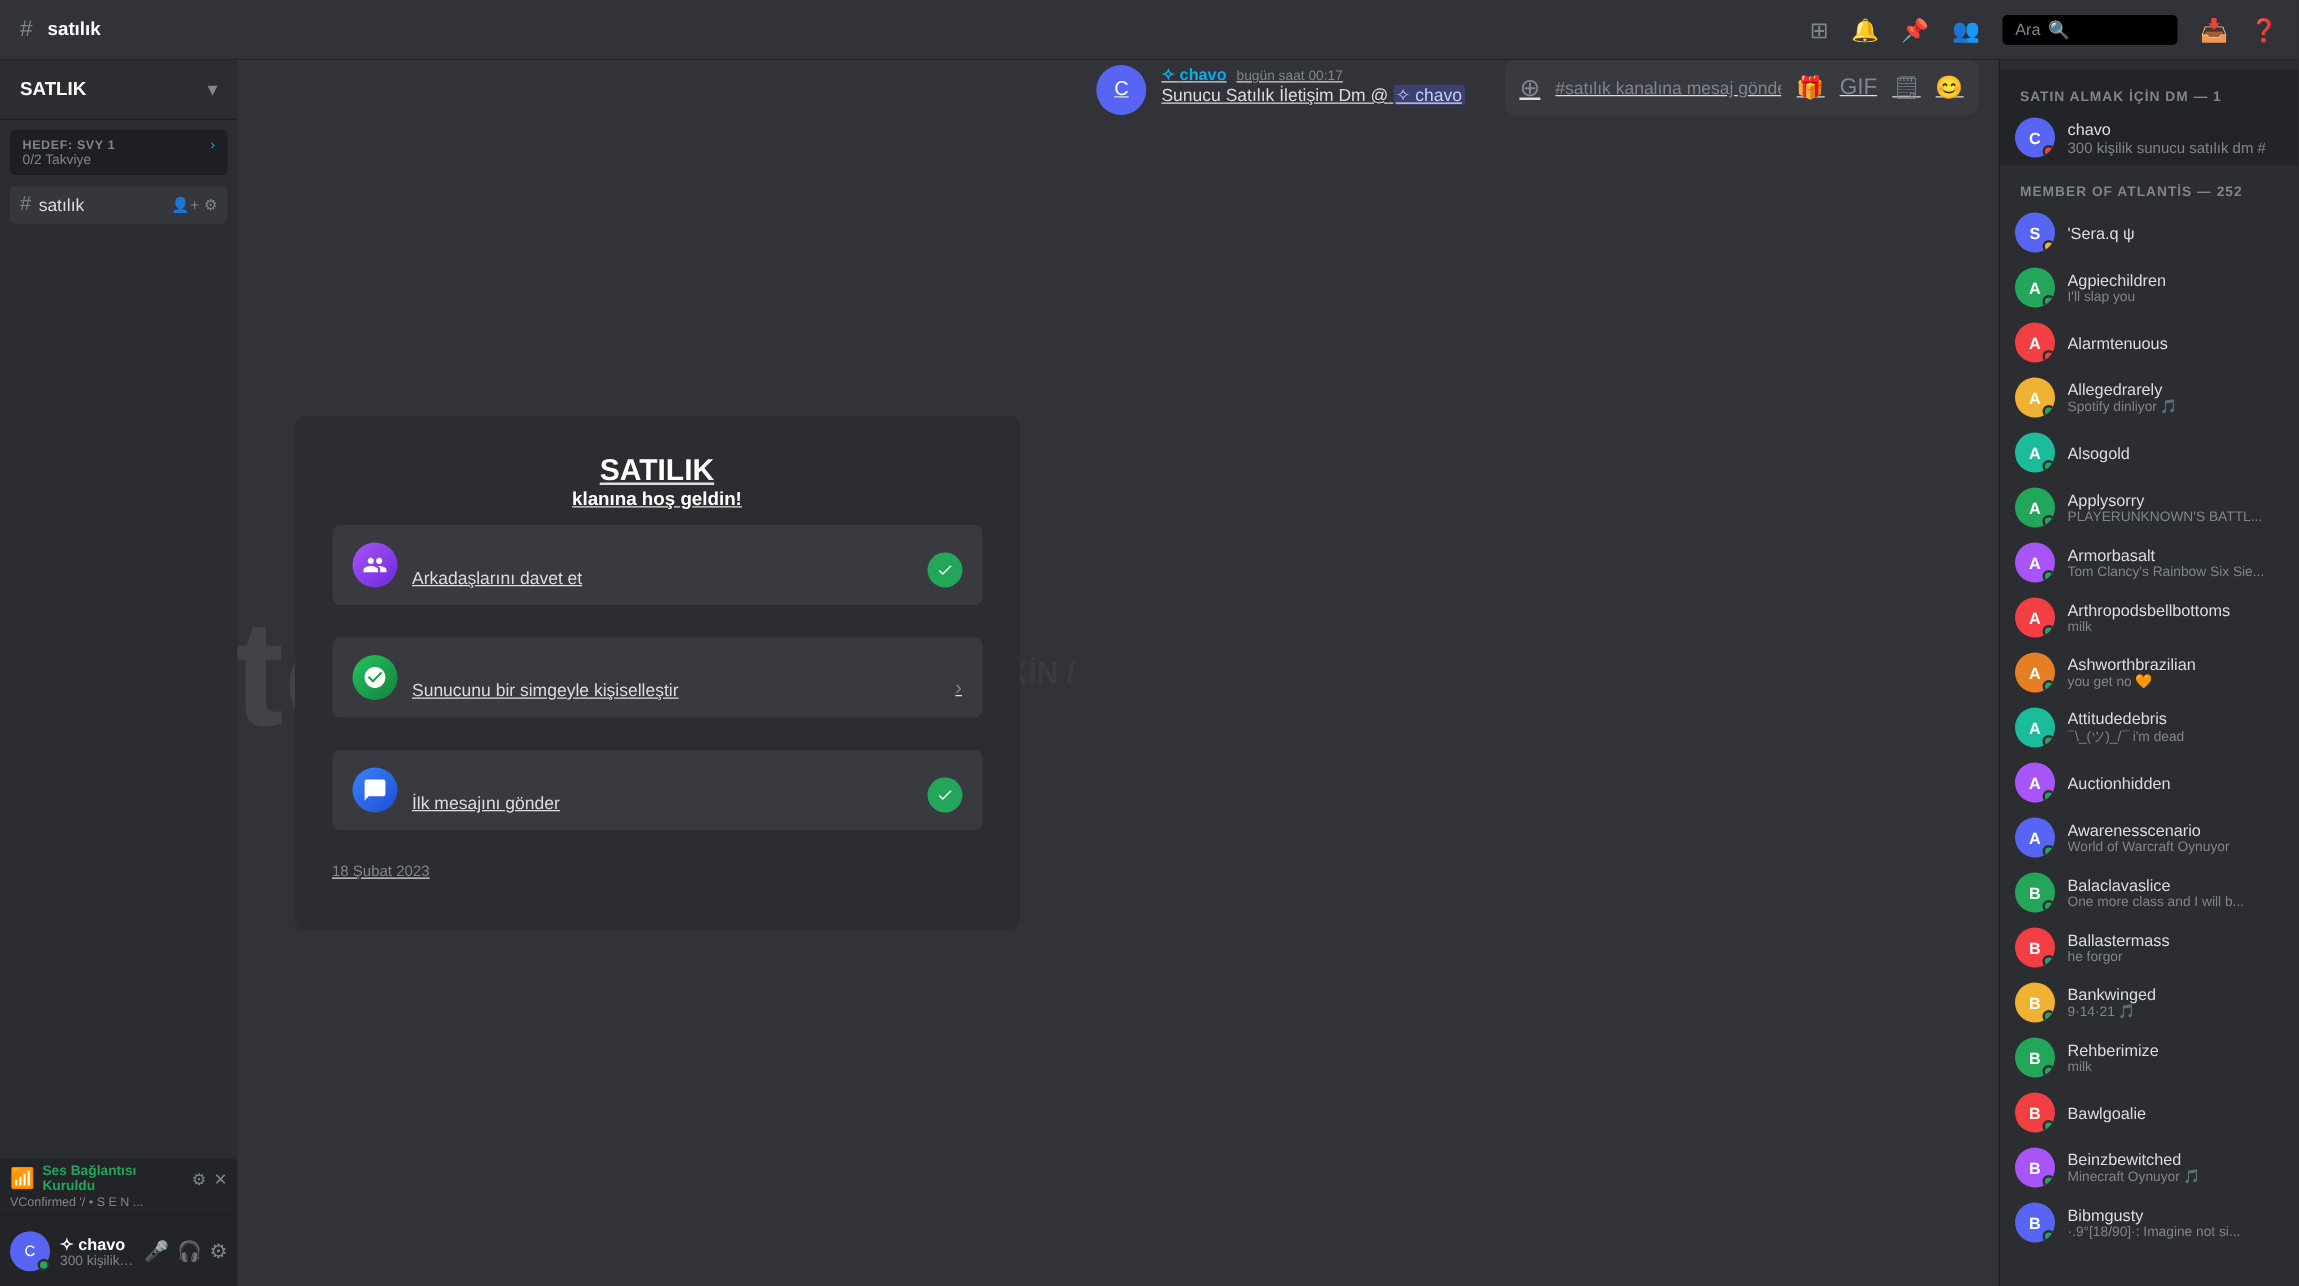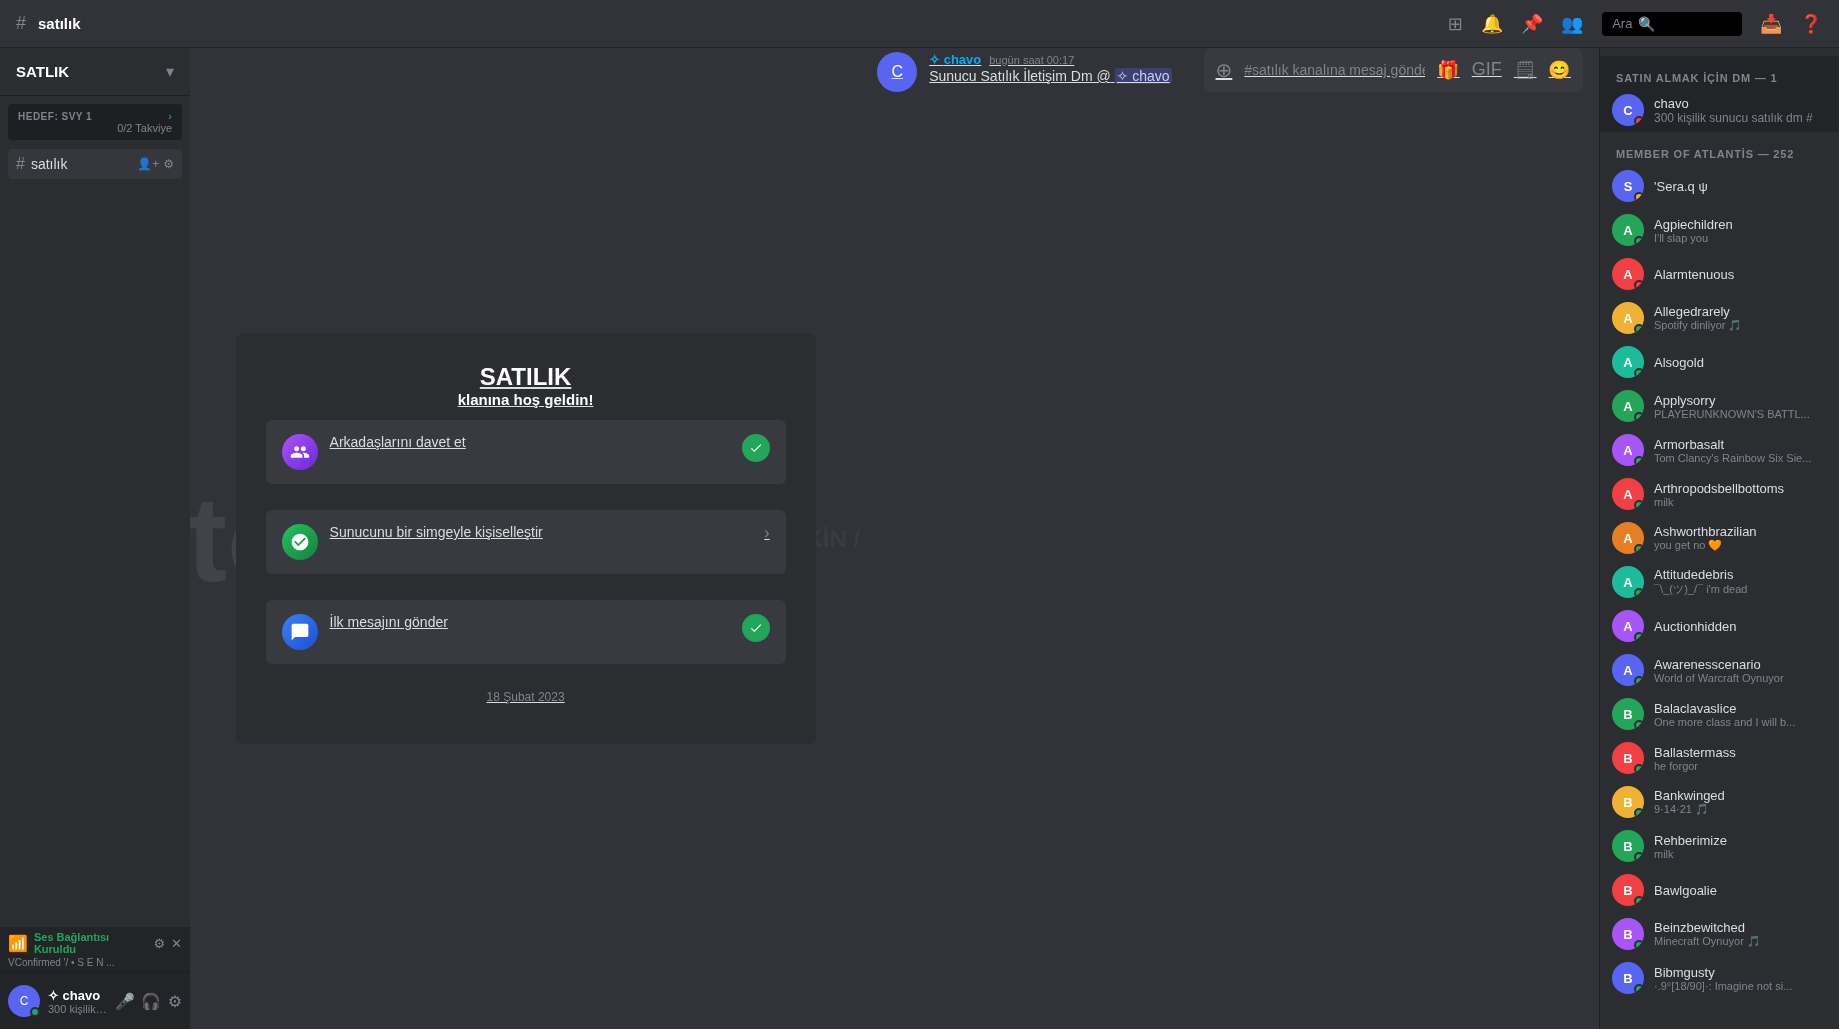--- a/index.html
+++ b/index.html
@@ -16,21 +16,21 @@
 
     
     .main-layout { display: flex; flex: 1; overflow: hidden; }
 
     
     .left-sidebar { width: 190px; background: #2b2d31; display: flex; flex-direction: column; flex-shrink: 0; }
     .server-header { height: 48px; display: flex; align-items: center; padding: 0 16px; border-bottom: 1px solid #1e1f22; cursor: pointer; }
     .server-name { font-weight: 700; font-size: 15px; color: #fff; flex: 1; }
     .server-chevron { color: #80848e; }
     .sidebar-section { padding: 4px 8px; }
-    .hedef-bar { background: #1e1f22; border-radius: 4px; padding: 6px 10px; margin: 8px 8px 4px; display: flex; flex-direction: column; text-align: right; }
+    .hedef-bar { background: #1e1f22; border-radius: 4px; padding: 6px 10px; margin: 8px 8px 4px; display: flex; flex-direction: column; }
     .hedef-label { font-size: 10px; color: #80848e; font-weight: 700; text-transform: uppercase; letter-spacing: 0.5px; }
     .hedef-progress { font-size: 11px; color: #80848e; }
     .hedef-row { display: flex; justify-content: space-between; align-items: center; }
     .hedef-link { color: #00aff4; font-size: 11px; cursor: pointer; }
     .channel-item { display: flex; align-items: center; gap: 6px; padding: 6px 8px; border-radius: 4px; cursor: pointer; margin: 1px 0; }
     .channel-item.active { background: #35373c; }
     .channel-hash { color: #80848e; font-size: 16px; }
     .channel-name { color: #8e9297; font-size: 14px; flex: 1; }
     .channel-name.active { color: #dcddde; }
     .channel-icons { display: flex; gap: 4px; }
@@ -57,30 +57,30 @@
     .welcome-bg { position: absolute; inset: 0; display: flex; align-items: center; justify-content: center; pointer-events: none; overflow: hidden; }
     .watermark { opacity: 0.08; font-size: 120px; font-weight: 900; color: #fff; white-space: nowrap; display: flex; align-items: center; gap: 40px; }
     .watermark-logo { width: 140px; height: 140px; border-radius: 50%; border: 8px solid #fff; display: flex; align-items: center; justify-content: center; font-size: 60px; }
 
     .welcome-card { background: #2b2d31; border-radius: 8px; padding: 30px 30px 24px; width: 580px; text-align: center; z-index: 2; position: relative; }
     .welcome-title { font-size: 24px; font-weight: 700; color: #fff; }
     .welcome-sub { font-size: 15px; font-weight: 700; color: #fff; margin-bottom: 12px; }
     .welcome-desc { font-size: 13px; color: #b9bbbe; line-height: 1.5; margin-bottom: 20px; }
     .welcome-link { color: #00aff4; cursor: pointer; }
 
-    .checklist-item { background: #383a40; border-radius: 6px; padding: 14px 16px; margin-bottom: 26px; display: flex; align-items: flex-start; gap: 12px; cursor: pointer; }
+    .checklist-item { background: #383a40; border-radius: 6px; padding: 14px 16px; margin-bottom: 26px; display: flex; align-items: flex-end; gap: 12px; cursor: pointer; }
     .checklist-icon { width: 36px; height: 36px; border-radius: 50%; display: flex; align-items: center; justify-content: center; flex-shrink: 0; }
     .checklist-icon.purple { background: linear-gradient(135deg, #a855f7, #6d28d9); }
     .checklist-icon.green { background: linear-gradient(135deg, #22c55e, #15803d); }
     .checklist-icon.blue { background: linear-gradient(135deg, #3b82f6, #1d4ed8); }
     .checklist-text { font-size: 14px; color: #dcddde; font-weight: 500; flex: 1; text-align: left; }
     .checklist-check { width: 28px; height: 28px; border-radius: 50%; background: #23a55a; display: flex; align-items: center; justify-content: center; flex-shrink: 0; }
     .checklist-chevron { color: #80848e; font-size: 16px; }
 
-    .date-divider { text-align: center; color: #80848e; font-size: 12px; margin: 16px 0 16px; }
+    .date-divider { text-align: left; color: #80848e; font-size: 12px; margin: 16px 0 16px; }
 
     
     .chat-messages { padding: 0 16px 8px; }
     .message-row { display: flex; align-items: flex-start; gap: 12px; padding: 4px 0; }
     .message-avatar { width: 40px; height: 40px; border-radius: 50%; background: #5865f2; flex-shrink: 0; display: flex; align-items: center; justify-content: center; color: #fff; font-size: 16px; }
     .message-content { flex: 1; }
     .message-header { display: flex; gap: 8px; align-items: baseline; }
     .message-author { font-size: 13px; font-weight: 700; color: #00aff4; }
     .message-time { font-size: 11px; color: #80848e; }
     .message-text { font-size: 14px; color: #dcddde; line-height: 1.4; }

